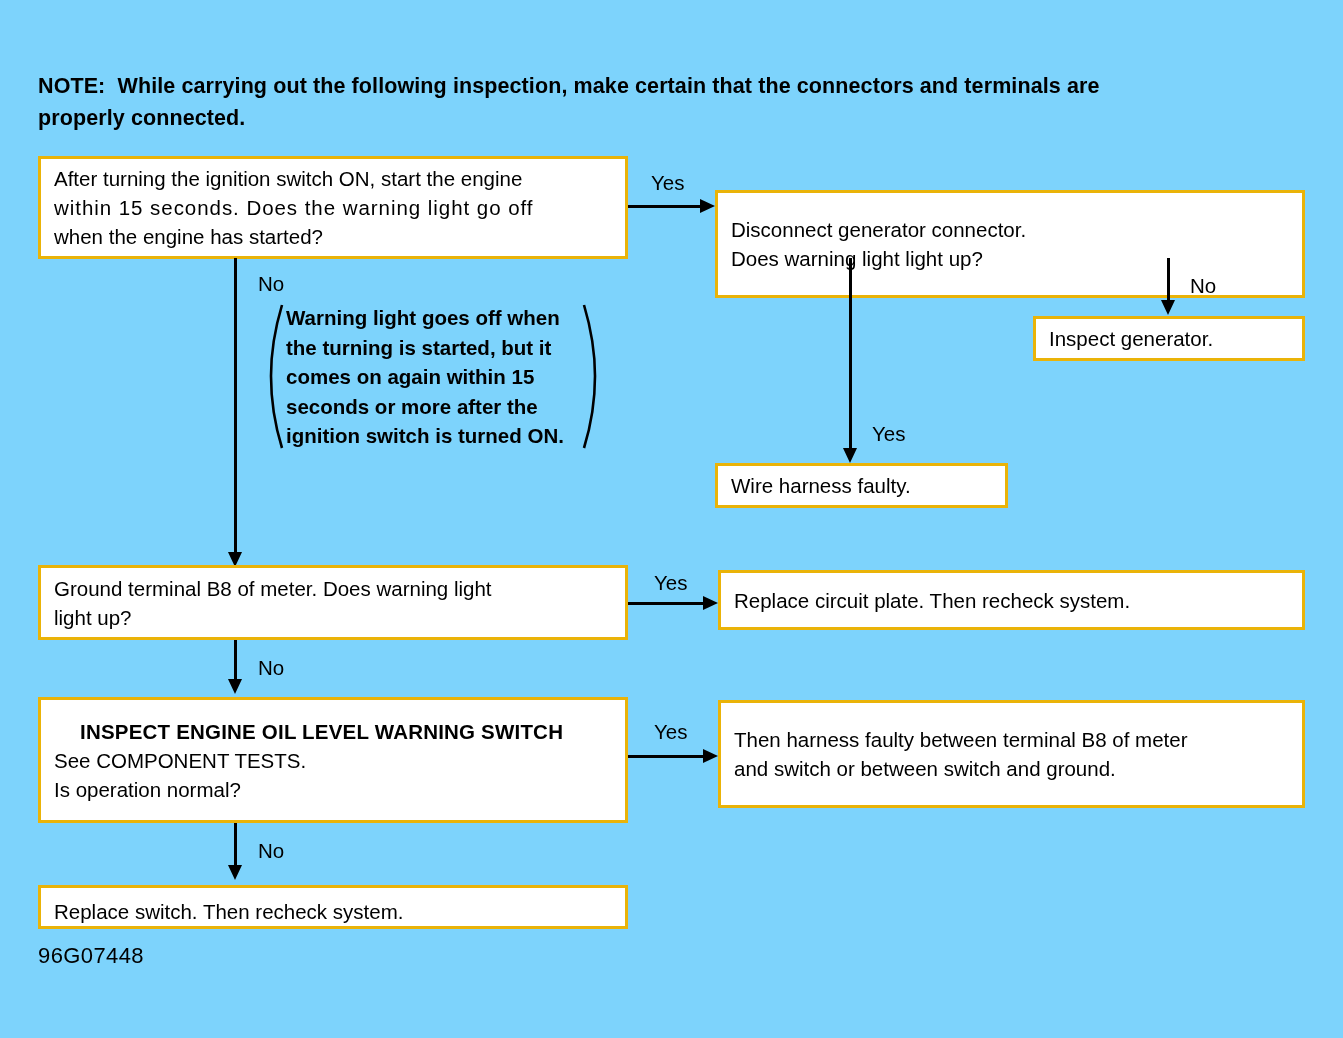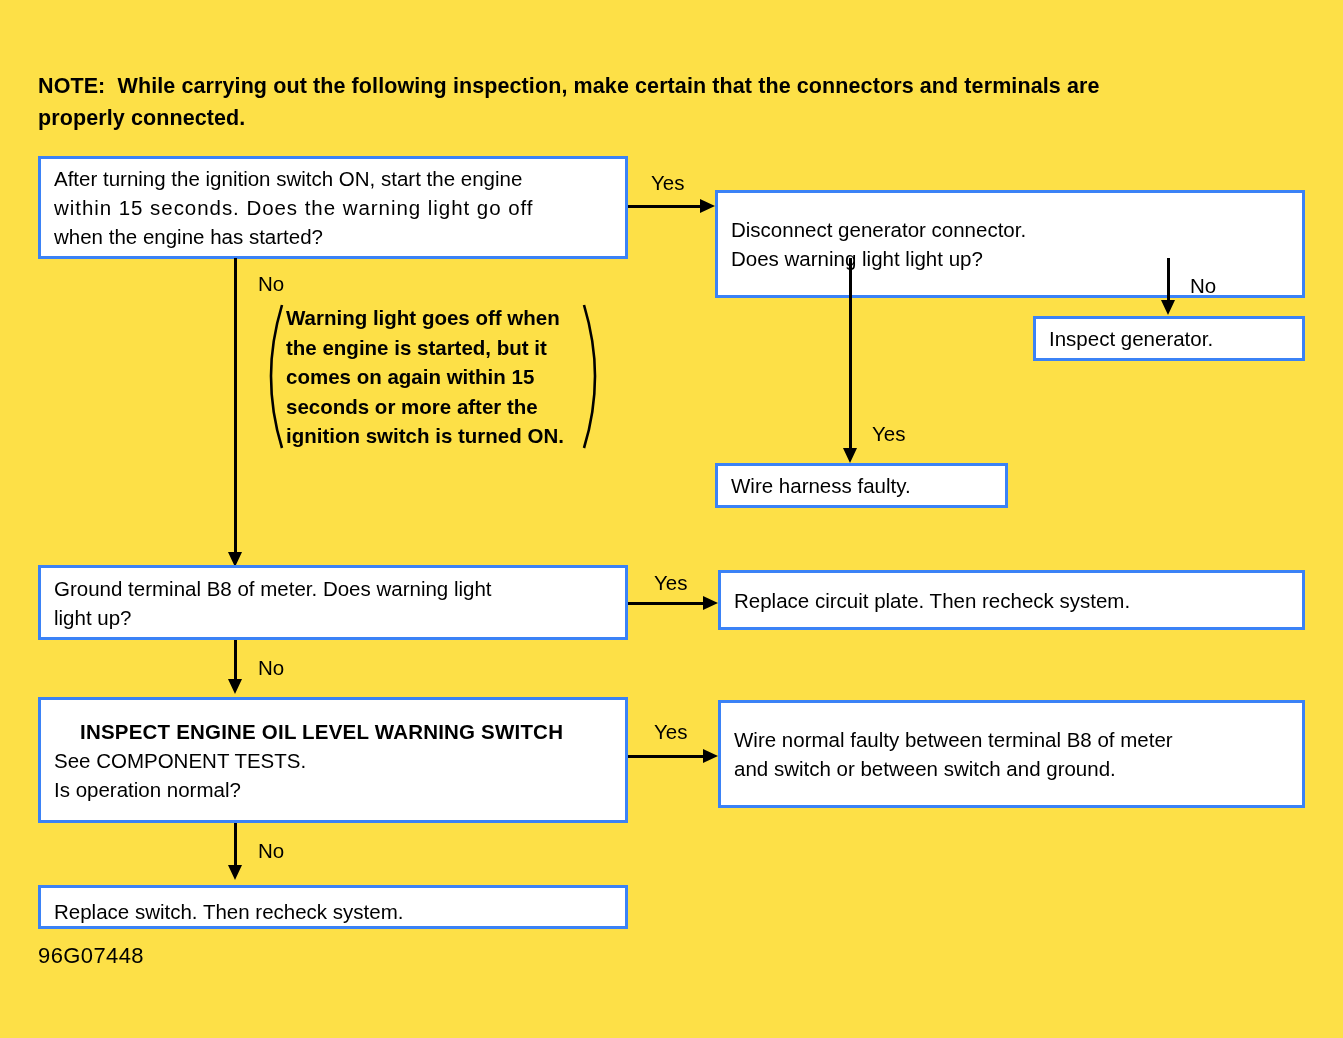--- a/index.html
+++ b/index.html
@@ -10,40 +10,40 @@
   }
   body {
     font-family: "Liberation Sans", sans-serif;
     color: #000000;
   }
   #page {
     position: relative;
     width: 1343px;
     height: 1038px;
     overflow: hidden;
-    background: #fde047;
+    background: #7dd3fc;
   }
 
   
   .note {
     position: absolute;
     left: 38px;
     top: 70px;
     width: 1265px;
     font-size: 21.5px;
     font-weight: bold;
     line-height: 32px;
     letter-spacing: 0.1px;
   }
 
   
   .box {
     position: absolute;
     box-sizing: border-box;
-    border: 3px solid #3b82f6;
+    border: 3px solid #eab308;
     background: #ffffff;
     display: flex;
     flex-direction: column;
     justify-content: center;
   }
   .box .line {
     font-size: 20.5px;
     line-height: 29px;
     padding: 0 0 0 13px;
     white-space: nowrap;
@@ -175,21 +175,21 @@
   <div class="vline" style="left:234px; top:258px; height:298px;"></div>
   <div class="arrow-down" style="left:228px; top:552px;"></div>
   <div class="edge-label" style="left:258px; top:272px;">No</div>
 
   <div id="paren-note">
     <svg class="brace left" viewBox="0 0 16 147" preserveAspectRatio="none">
       <path d="M14 2 C5 32, 3 55, 3 73 C3 92, 5 116, 14 145" fill="none" stroke="#000000" stroke-width="2.6"></path>
     </svg>
     <div class="paren-text">
       <div>Warning light goes off when</div>
-      <div>the engine is started, but it</div>
+      <div>the turning is started, but it</div>
       <div>comes on again within 15</div>
       <div>seconds or more after the</div>
       <div>ignition switch is turned ON.</div>
     </div>
     <svg class="brace right" viewBox="0 0 16 147" preserveAspectRatio="none">
       <path d="M2 2 C11 32, 13 55, 13 73 C13 92, 11 116, 2 145" fill="none" stroke="#000000" stroke-width="2.6"></path>
     </svg>
   </div>
 
   <div class="box" id="box-ground-terminal" style="left:38px; top:565px; width:590px; height:75px;">
@@ -213,21 +213,21 @@
     <div class="line bold">INSPECT ENGINE OIL LEVEL WARNING SWITCH</div>
     <div class="line">See COMPONENT TESTS.</div>
     <div class="line">Is operation normal?</div>
   </div>
 
   <div class="hline" style="left:628px; top:755px; width:80px;"></div>
   <div class="arrow-right" style="left:703px; top:749px;"></div>
   <div class="edge-label" style="left:654px; top:720px;">Yes</div>
 
   <div class="box" id="box-wire-between" style="left:718px; top:700px; width:587px; height:108px;">
-    <div class="line">Wire normal faulty between terminal B8 of meter</div>
+    <div class="line">Then harness faulty between terminal B8 of meter</div>
     <div class="line">and switch or between switch and ground.</div>
   </div>
 
   <div class="vline" style="left:234px; top:823px; height:44px;"></div>
   <div class="arrow-down" style="left:228px; top:865px;"></div>
   <div class="edge-label" style="left:258px; top:839px;">No</div>
 
   <div class="box" id="box-replace-switch" style="left:38px; top:885px; width:590px; height:44px;justify-content:flex-end;">
     <div class="line">Replace switch. Then recheck system.</div>
   </div>

